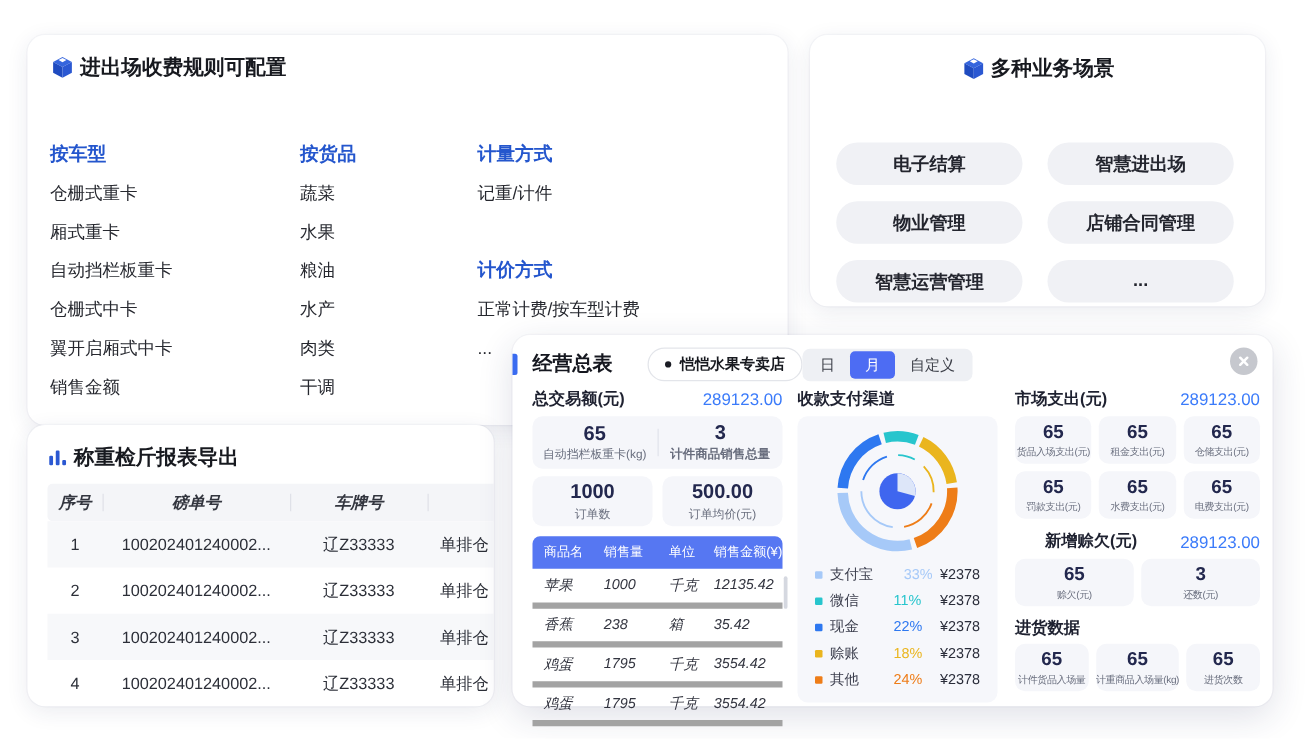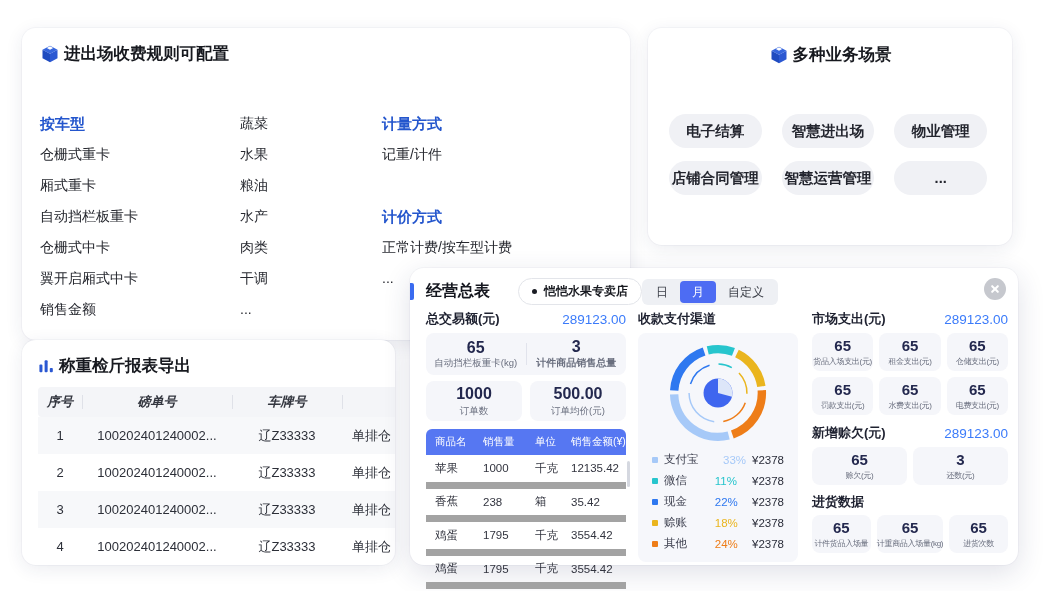--- a/index.html
+++ b/index.html
@@ -12,21 +12,21 @@
           font-size:16.5px;font-weight:bold;color:#17191f;}
   .ptitle.center{justify-content:center;padding-top:16px;}
   
   #panel-rules{left:22px;top:28px;width:608px;height:312px;}
   .rules-col{position:absolute;top:80px;text-align:left;}
   .rules-col div{height:31px;line-height:31px;font-size:14px;color:#26282f;white-space:nowrap;}
   .rules-col .col-h{font-size:15px;font-weight:bold;color:#2456cd;}
   
   #panel-scenarios{left:648px;top:28px;width:364px;height:217px;}
   .pill-grid{position:absolute;left:21px;right:25px;top:86px;display:grid;
-             grid-template-columns:1fr 1fr 1fr;column-gap:20px;row-gap:13px;}
+             grid-template-columns:1fr 1fr;column-gap:20px;row-gap:13px;}
   .pill{height:34px;border-radius:17px;background:#f0f1f5;display:flex;align-items:center;
         justify-content:center;font-size:14.5px;font-weight:600;color:#23252e;cursor:pointer;}
   
   #panel-report{left:22px;top:340px;width:373px;height:225px;overflow:hidden;}
   .rt{width:520px;margin:10px 0 0 16px;}
   .rt-head{display:grid;grid-template-columns:44px 150px 110px 216px;height:30px;
            background:#f4f5f8;border-radius:4px;align-items:center;text-align:center;
            font-size:13px;font-weight:bold;color:#33363f;}
   .rt-head div{position:relative;font-style:italic;}
   .rt-head div + div::before{content:"";position:absolute;left:0;top:50%;margin-top:-7px;
@@ -65,38 +65,38 @@
   .sbox .l{font-size:9.5px;color:#696e7e;margin-top:2px;white-space:nowrap;}
   .duo{display:flex;height:42px;margin-bottom:6px;background:#f5f6fa;border-radius:8px;}
   .duo .half{flex:1;display:flex;flex-direction:column;align-items:center;justify-content:center;}
   .duo .divider{width:1px;height:22px;background:#e1e3ec;align-self:center;}
   .pair{display:flex;gap:8px;margin-bottom:8px;}
   .pair .sbox{flex:1;height:40px;}
   .pt-head{display:grid;grid-template-columns:24% 26% 18% 32%;background:#5677f2;color:#fff;
            font-size:10.5px;height:26px;align-items:center;border-radius:6px 6px 0 0;}
   .pt-head div{padding-left:9px;}
   .pt-row{display:grid;grid-template-columns:24% 26% 18% 32%;height:26.5px;align-items:center;
-          font-size:11.5px;color:#32343f;border-bottom:7px solid #a3a3a3;}
+          font-size:11.5px;color:#32343f;border-bottom:5px solid #a3a3a3;font-style:italic;}
   .pt-row div{padding-left:9px;}
   .ptable{position:relative;}
   .pt-scroll{position:absolute;right:-4px;top:32px;width:3px;height:26px;border-radius:2px;background:#d5d8e0;}
   .chart-card{background:#f6f7fb;border-radius:8px;height:225px;padding-top:4px;}
   #donut-svg{display:block;margin:0 auto;}
   .lg-row{display:flex;align-items:center;height:21px;padding:0 14px;gap:6px;}
   .lg-sw{width:6px;height:6px;border-radius:1px;flex:0 0 auto;}
   .lg-name{font-size:11.5px;color:#3c3f4e;width:46px;}
   .lg-pct{font-size:11.5px;width:32px;}
   .lg-amt{font-size:11.5px;font-weight:normal;color:#2a2d3a;}
   .grid3{display:grid;grid-template-columns:1fr 1fr 1fr;gap:6px;margin-bottom:4px;}
   .grid2{display:grid;grid-template-columns:1fr 1fr;gap:6px;margin-bottom:4px;}
   .grid3 .sbox,.grid2 .sbox{height:38px;}
   .grid3 .sbox .n,.grid2 .sbox .n{font-size:15px;line-height:16px;}
   .grid3 .sbox .l,.grid2 .sbox .l{font-size:8px;letter-spacing:-0.3px;margin-top:2px;}
   .sec-label{font-size:13px;font-weight:bold;color:#1e2130;height:16px;margin:8px 0 6px 0;}
-  .mt10{margin-top:10px;}
+  .mt10{margin-top:10px;margin-left:24px;}
 </style>
 </head>
 <body>
 
 <div class="stage">
 
   <section class="panel" id="panel-rules">
     <div class="ptitle">
       <svg viewBox="0 0 24 24" width="20" height="20">
         <path d="M12 2 L21 6.8 L12 11.6 L3 6.8 Z" fill="#3565dd"></path>
@@ -110,20 +110,21 @@
       <div class="col-h">按车型</div>
       <div>仓栅式重卡</div>
       <div>厢式重卡</div>
       <div>自动挡栏板重卡</div>
       <div>仓栅式中卡</div>
       <div>翼开启厢式中卡</div>
       <div>销售金额</div>
       <div>...</div>
     </div>
     <div class="rules-col" style="left:218px;width:112px;">
+      <div class="col-h">按货品</div>
       <div>蔬菜</div>
       <div>水果</div>
       <div>粮油</div>
       <div>水产</div>
       <div>肉类</div>
       <div>干调</div>
       <div>...</div>
     </div>
     <div class="rules-col" style="left:360px;width:224px;">
       <div class="col-h">计量方式</div>

